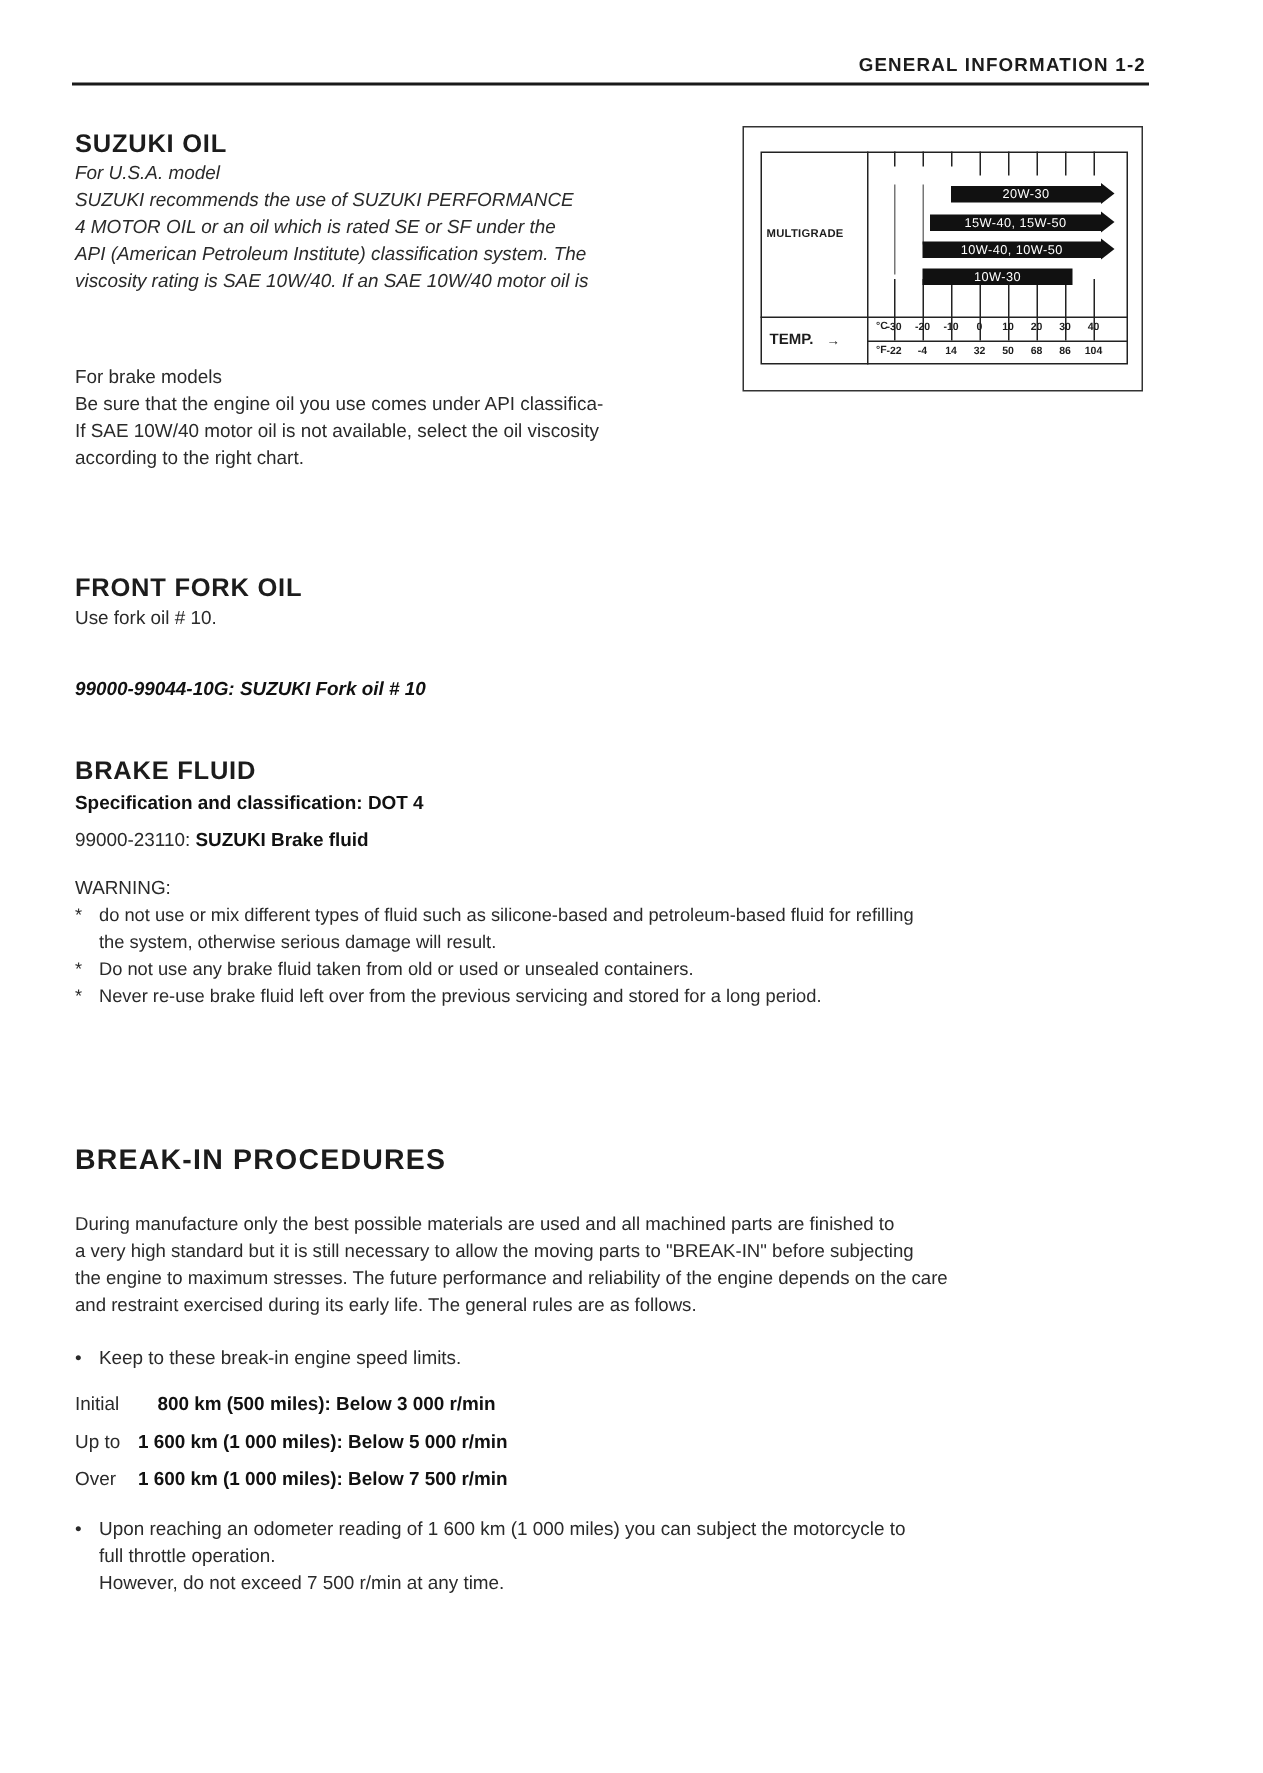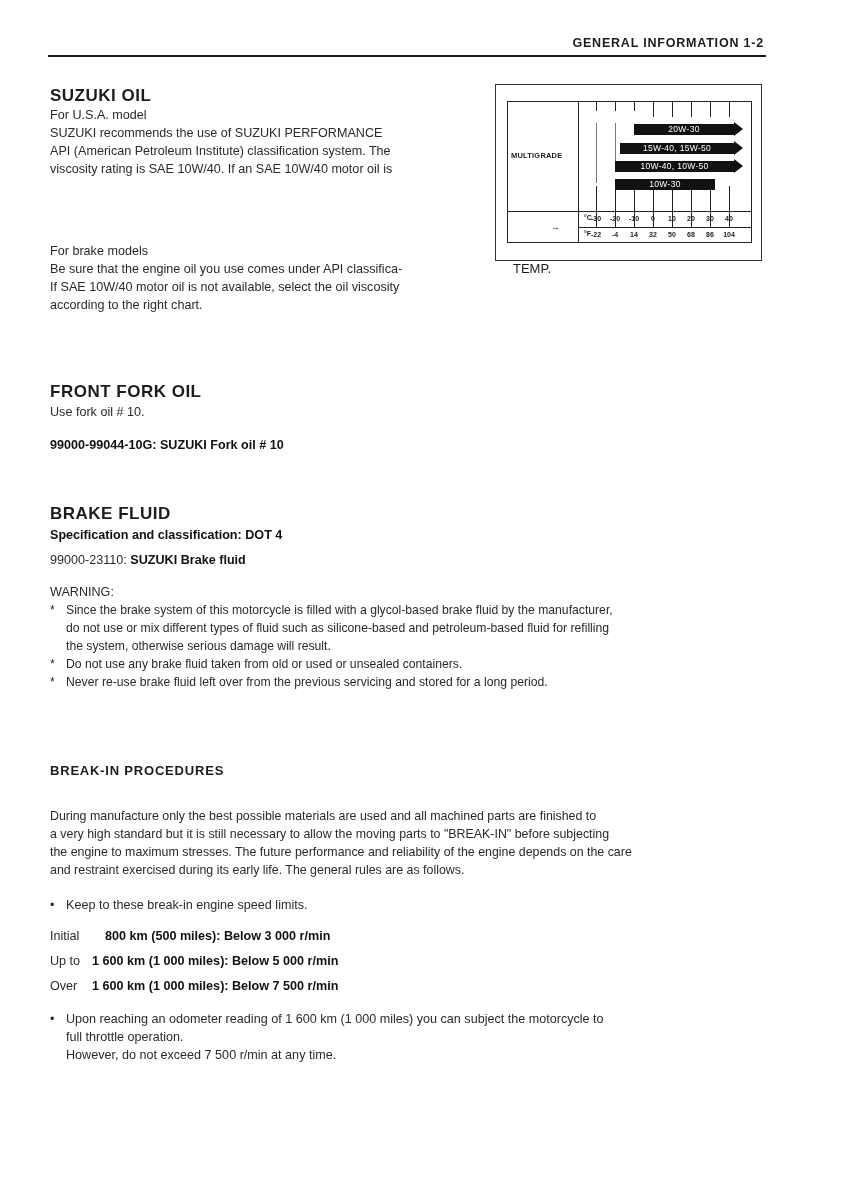--- a/index.html
+++ b/index.html
@@ -9,35 +9,35 @@
   }
   .header {
     position: absolute; left: 48px; top: 36px; width: 716px; height: 18px;
     text-align: right; font-weight: bold; font-size: 12.5px; letter-spacing: 0.8px;
   }
   .header-rule {
     position: absolute; left: 48px; top: 55px; width: 718px; height: 0;
     border-top: 2.5px solid #1a1a1a;
   }
   .h2 { position: absolute; left: 50px; font-weight: bold; font-size: 17px; letter-spacing: 0.5px; }
-  .h2.big { font-size: 13px; letter-spacing: 0.8px; }
+  .h2.big { font-size: 19px; letter-spacing: 0.8px; }
   .p { position: absolute; left: 50px; font-size: 12.6px; line-height: 18px; color: #2a2a2a; }
   .p b { color: #111; }
 
   
   .chart-box {
     position: absolute; left: 495px; top: 84px; width: 267px; height: 177px;
     border: 1.5px solid #333; box-sizing: border-box;
   }
   .chart-inner {
     position: absolute; left: 507px; top: 101px; width: 245px; height: 142px;
     border: 1.5px solid #222; box-sizing: border-box;
   }
   .mg-label { position: absolute; left: 511px; top: 151px; font-size: 7.5px; font-weight: bold; letter-spacing: 0.2px; }
-  .temp-label { position: absolute; left: 513px; top: 221px; font-size: 13px; font-weight: normal; margin-top: 40px; }
+  .temp-label { position: absolute; left: 513px; top: 221px; font-size: 10px; font-weight: bold; }
   .unit { position: absolute; font-size: 7px; font-weight: bold; }
   .vline { position: absolute; width: 0; border-left: 1px solid #222; }
   .hline { position: absolute; height: 0; border-top: 1px solid #222; }
   .bar {
     position: absolute; height: 11px; background: #111; color: #fff;
     font-size: 8.5px; line-height: 11px; text-align: center; letter-spacing: 0.3px;
   }
   .bar .arrow {
     position: absolute; right: -9px; top: -2px; width: 0; height: 0;
     border-top: 7.5px solid transparent; border-bottom: 7.5px solid transparent; border-left: 9px solid #111;
@@ -50,23 +50,24 @@
 </head>
 <body>
 
 <div class="header">
   <span>GENERAL INFORMATION</span>
   <span>1-2</span>
 </div>
 <div class="header-rule"></div>
 
 <div class="h2" style="top:86px;">SUZUKI OIL</div>
-<div class="p" style="top:106px; width:430px;">
+<div class="p" style="top:106px; width:430px;font-style:italic;">
   <div>For U.S.A. model</div>
   <div>SUZUKI recommends the use of SUZUKI PERFORMANCE</div>
+  <div>4 MOTOR OIL or an oil which is rated SE or SF under the</div>
   <div>API (American Petroleum Institute) classification system. The</div>
   <div>viscosity rating is SAE 10W/40. If an SAE 10W/40 motor oil is</div>
 </div>
 <div class="p" style="top:242px; width:430px;">
   <div>For brake models</div>
   <div>Be sure that the engine oil you use comes under API classifica-</div>
   <div>If SAE 10W/40 motor oil is not available, select the oil viscosity</div>
   <div>according to the right chart.</div>
 </div>
 
@@ -130,39 +131,38 @@
   <span style="left:634px;">14</span>
   <span style="left:653px;">32</span>
   <span style="left:672px;">50</span>
   <span style="left:691px;">68</span>
   <span style="left:710px;">86</span>
   <span style="left:729px;">104</span>
 </div>
 
 <div class="h2" style="top:382px;">FRONT FORK OIL</div>
 <div class="p" style="top:403px;">Use fork oil # 10.</div>
-<div class="p" style="top:436px;">
+<div class="p" style="top:450px;font-style:italic;">
   <b>99000-99044-10G:</b>
   <b>SUZUKI Fork oil # 10</b>
 </div>
 
 <div class="h2" style="top:504px;">BRAKE FLUID</div>
 <div class="p" style="top:526px;">
   <b>Specification and classification:</b>
   <b>DOT 4</b>
 </div>
 <div class="p" style="top:551px;">
   <span>99000-23110:</span>
   <b>SUZUKI Brake fluid</b>
 </div>
 <div class="p" style="top:583px;">WARNING:</div>
 <div class="p" style="top:601px; width:720px; font-size:12.2px;">
   <div class="bullet-item">
     <span class="mark">*</span>
-    <div>Since the brake system of this motorcycle is filled with a glycol-based brake fluid by the manufacturer,</div>
     <div>do not use or mix different types of fluid such as silicone-based and petroleum-based fluid for refilling</div>
     <div>the system, otherwise serious damage will result.</div>
   </div>
   <div class="bullet-item">
     <span class="mark">*</span>
     <div>Do not use any brake fluid taken from old or used or unsealed containers.</div>
   </div>
   <div class="bullet-item">
     <span class="mark">*</span>
     <div>Never re-use brake fluid left over from the previous servicing and stored for a long period.</div>

